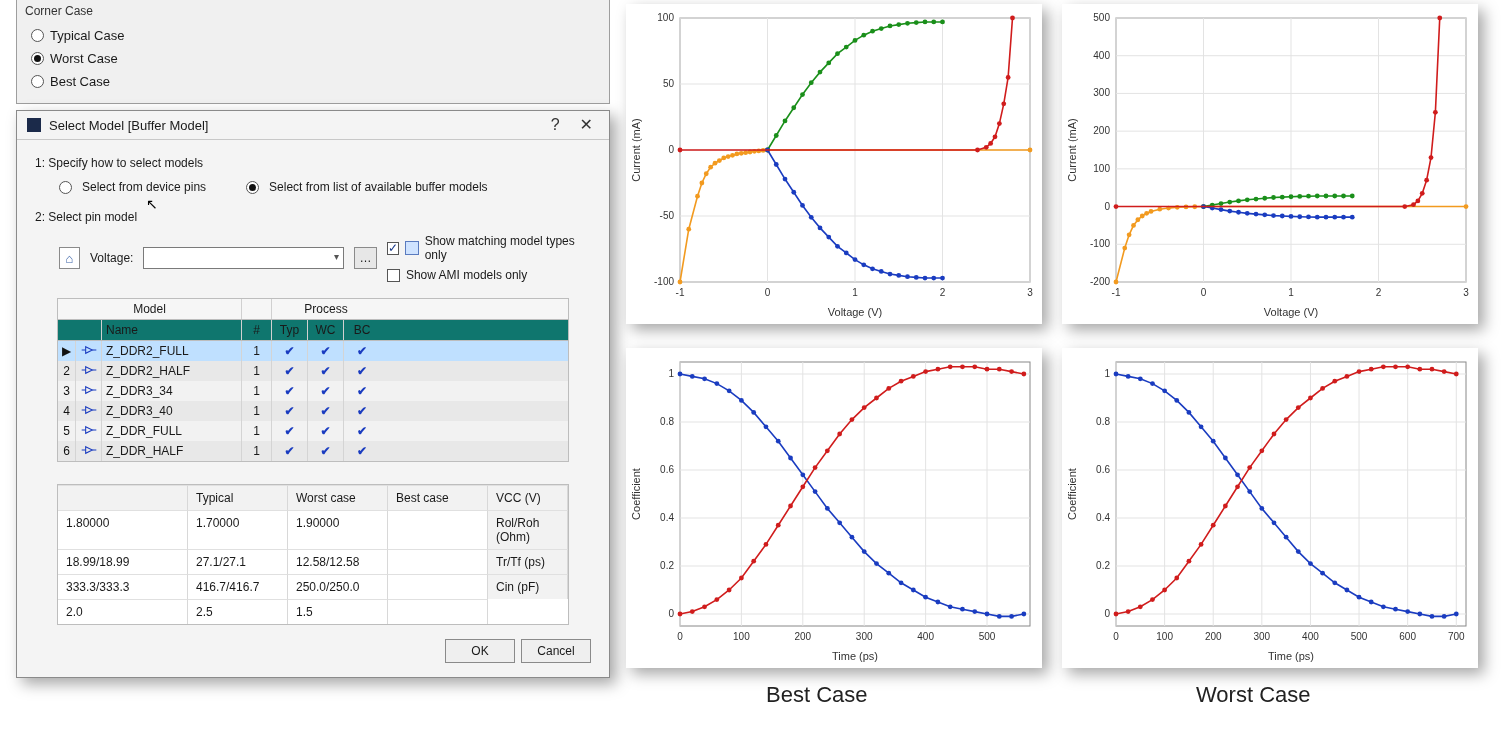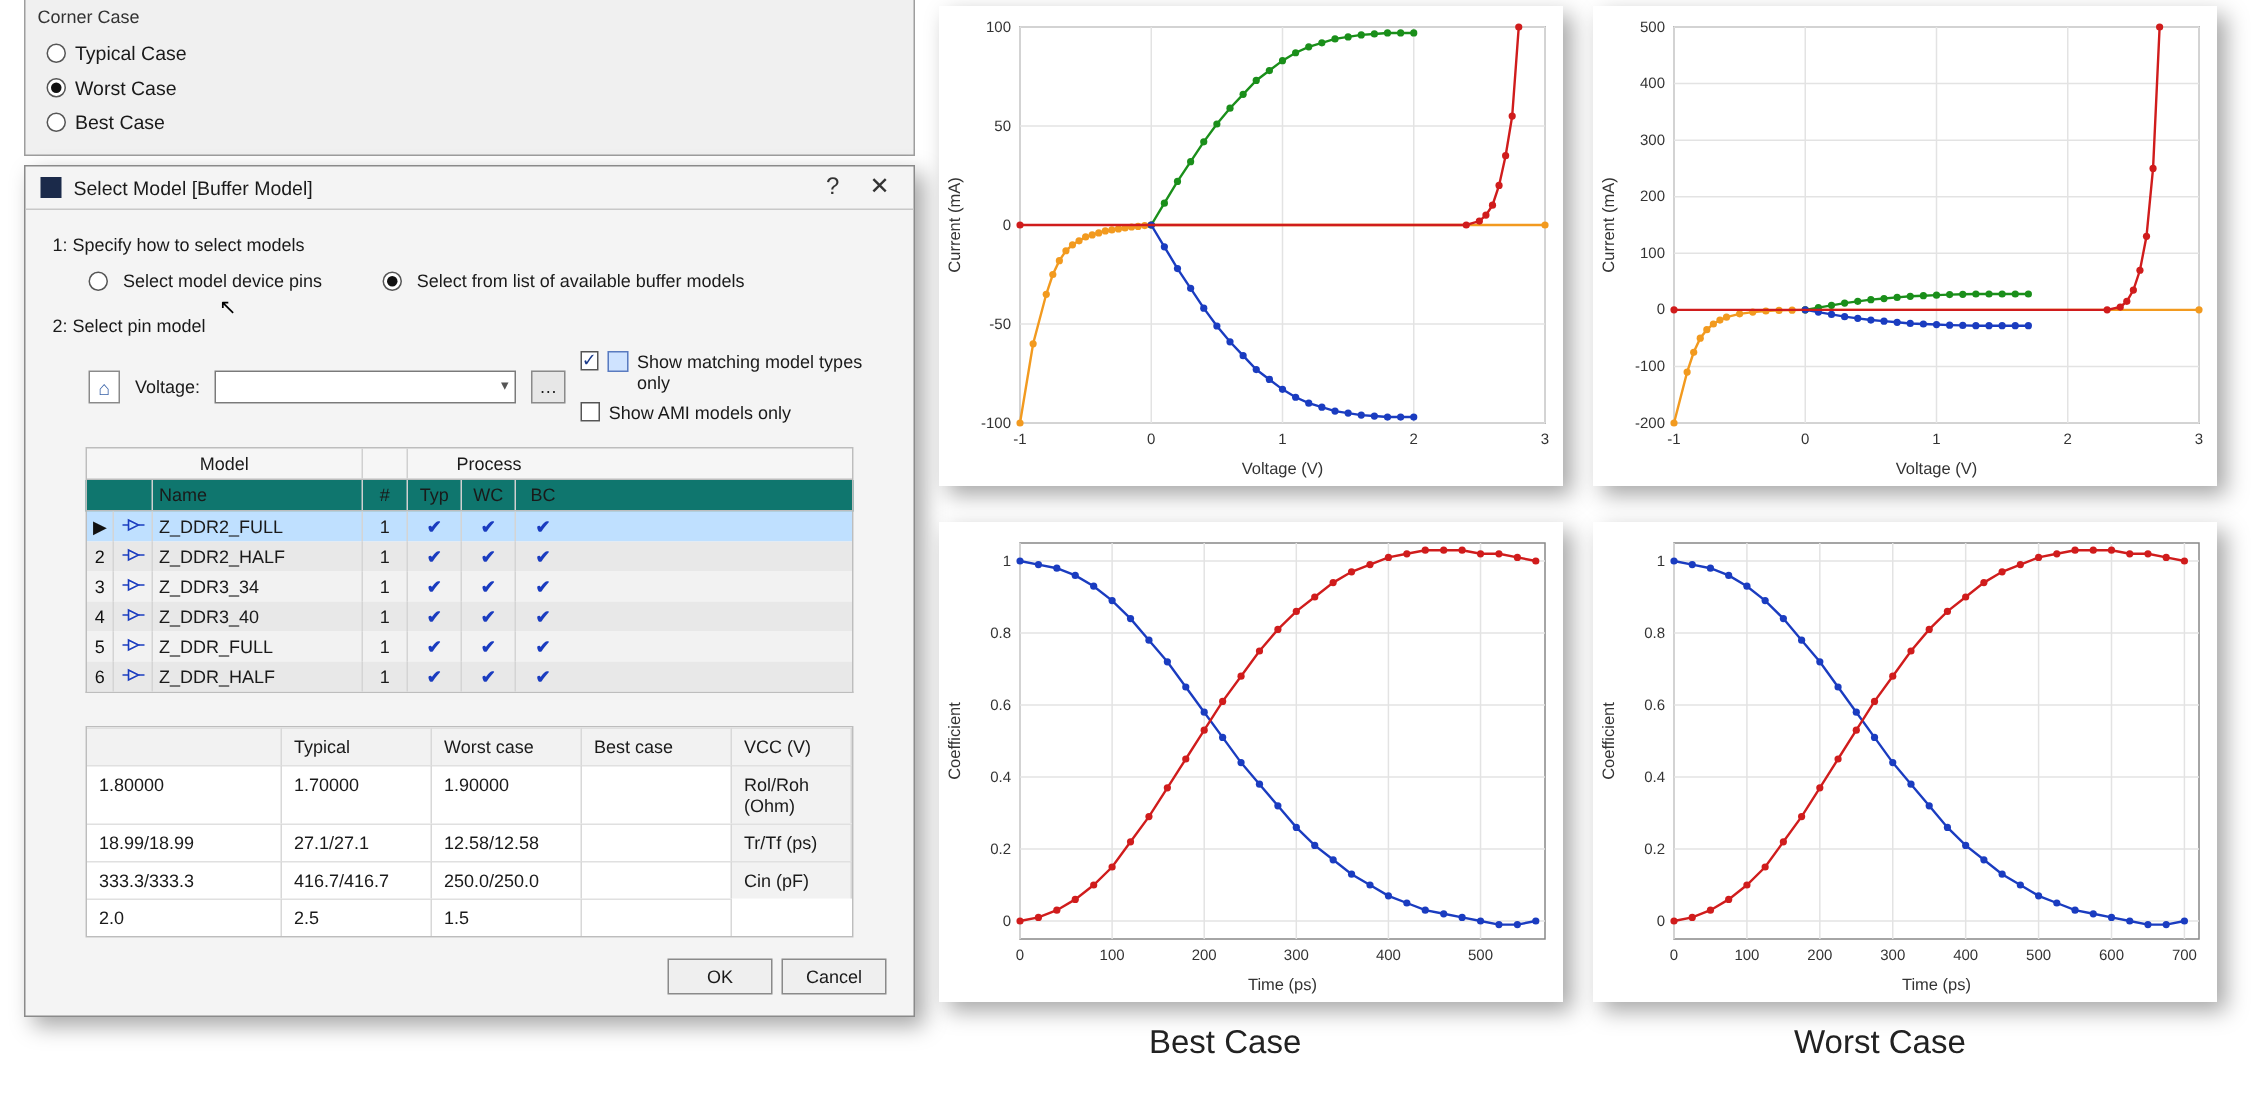--- a/index.html
+++ b/index.html
@@ -23,21 +23,21 @@
   .step{font-size:12px;margin:6px 0}
   .choice-row{display:flex;align-items:center;gap:10px;padding:4px 0 10px 24px;font-size:12px}
   .cursor{position:absolute;left:130px;top:196px;font-size:14px;color:#000;pointer-events:none}
   .filter-row{display:flex;align-items:center;gap:10px;padding:4px 0 6px 24px}
   .home{width:22px;height:22px;border:1px solid #8a8a8a;background:#fff;display:flex;align-items:center;justify-content:center;color:#3a63a8;font-size:13px}
   .filter-label{font-size:12px}
   .combo{height:22px;border:1px solid #7a7a7a;background:#fff;display:flex;align-items:center;padding:0 6px;width:210px;position:relative}
   .combo .chev{position:absolute;right:4px;top:3px;font-size:10px;color:#555}
   .ellips{width:24px;height:22px;border:1px solid #8a8a8a;background:#e7e7e7;text-align:center;line-height:20px}
   .check-col{display:flex;flex-direction:column;gap:6px}
-  .chk-row{display:flex;align-items:flex-start;gap:6px;font-size:12px}
+  .chk-row{display:flex;align-items:center;gap:6px;font-size:12px}
   .chk{width:13px;height:13px;border:1px solid #555;background:#fff;position:relative}
   .chk.checked::after{content:"✓";position:absolute;left:0;top:-2px;font-size:12px;color:#1a3a8a}
   .date-icon{width:14px;height:14px;background:#cfe3ff;border:1px solid #5a7bbf}
   
   .grid-wrap{margin:10px 22px 0 22px;background:#fff}
   .gh{display:grid;grid-template-columns:44px 140px 30px 36px 36px 36px;border:1px solid #bdbdbd;background:#f6f6f6}
   .gh2{display:grid;grid-template-columns:44px 140px 30px 36px 36px 36px;border:1px solid #bdbdbd;border-top:none;background:#0f766e}
   .gh div,.gh2 div{padding:3px 4px;font-size:12px;text-align:center;border-right:1px solid #d0d0d0}
   .gh div:last-child,.gh2 div:last-child{border-right:none}
   .gh .span2{grid-column:1/3}
@@ -98,21 +98,21 @@
         <div class="app-icon"></div>
         <div class="title">Select Model [Buffer Model]</div>
         <div class="spacer"></div>
         <div class="title-btn">?</div>
         <div class="title-btn">✕</div>
       </div>
       <div class="body">
         <div class="step">1: Specify how to select models</div>
         <div class="choice-row">
           <span class="radio"></span>
-          <span>Select model device pins</span>
+          <span>Select from device pins</span>
           <span style="width:20px"></span>
           <span class="radio checked"></span>
           <span>Select from list of available buffer models</span>
         </div>
         <div class="step">2: Select pin model</div>
 
         <div class="filter-row">
           <div class="home">⌂</div>
           <div class="filter-label">Voltage:</div>
           <div class="combo">

